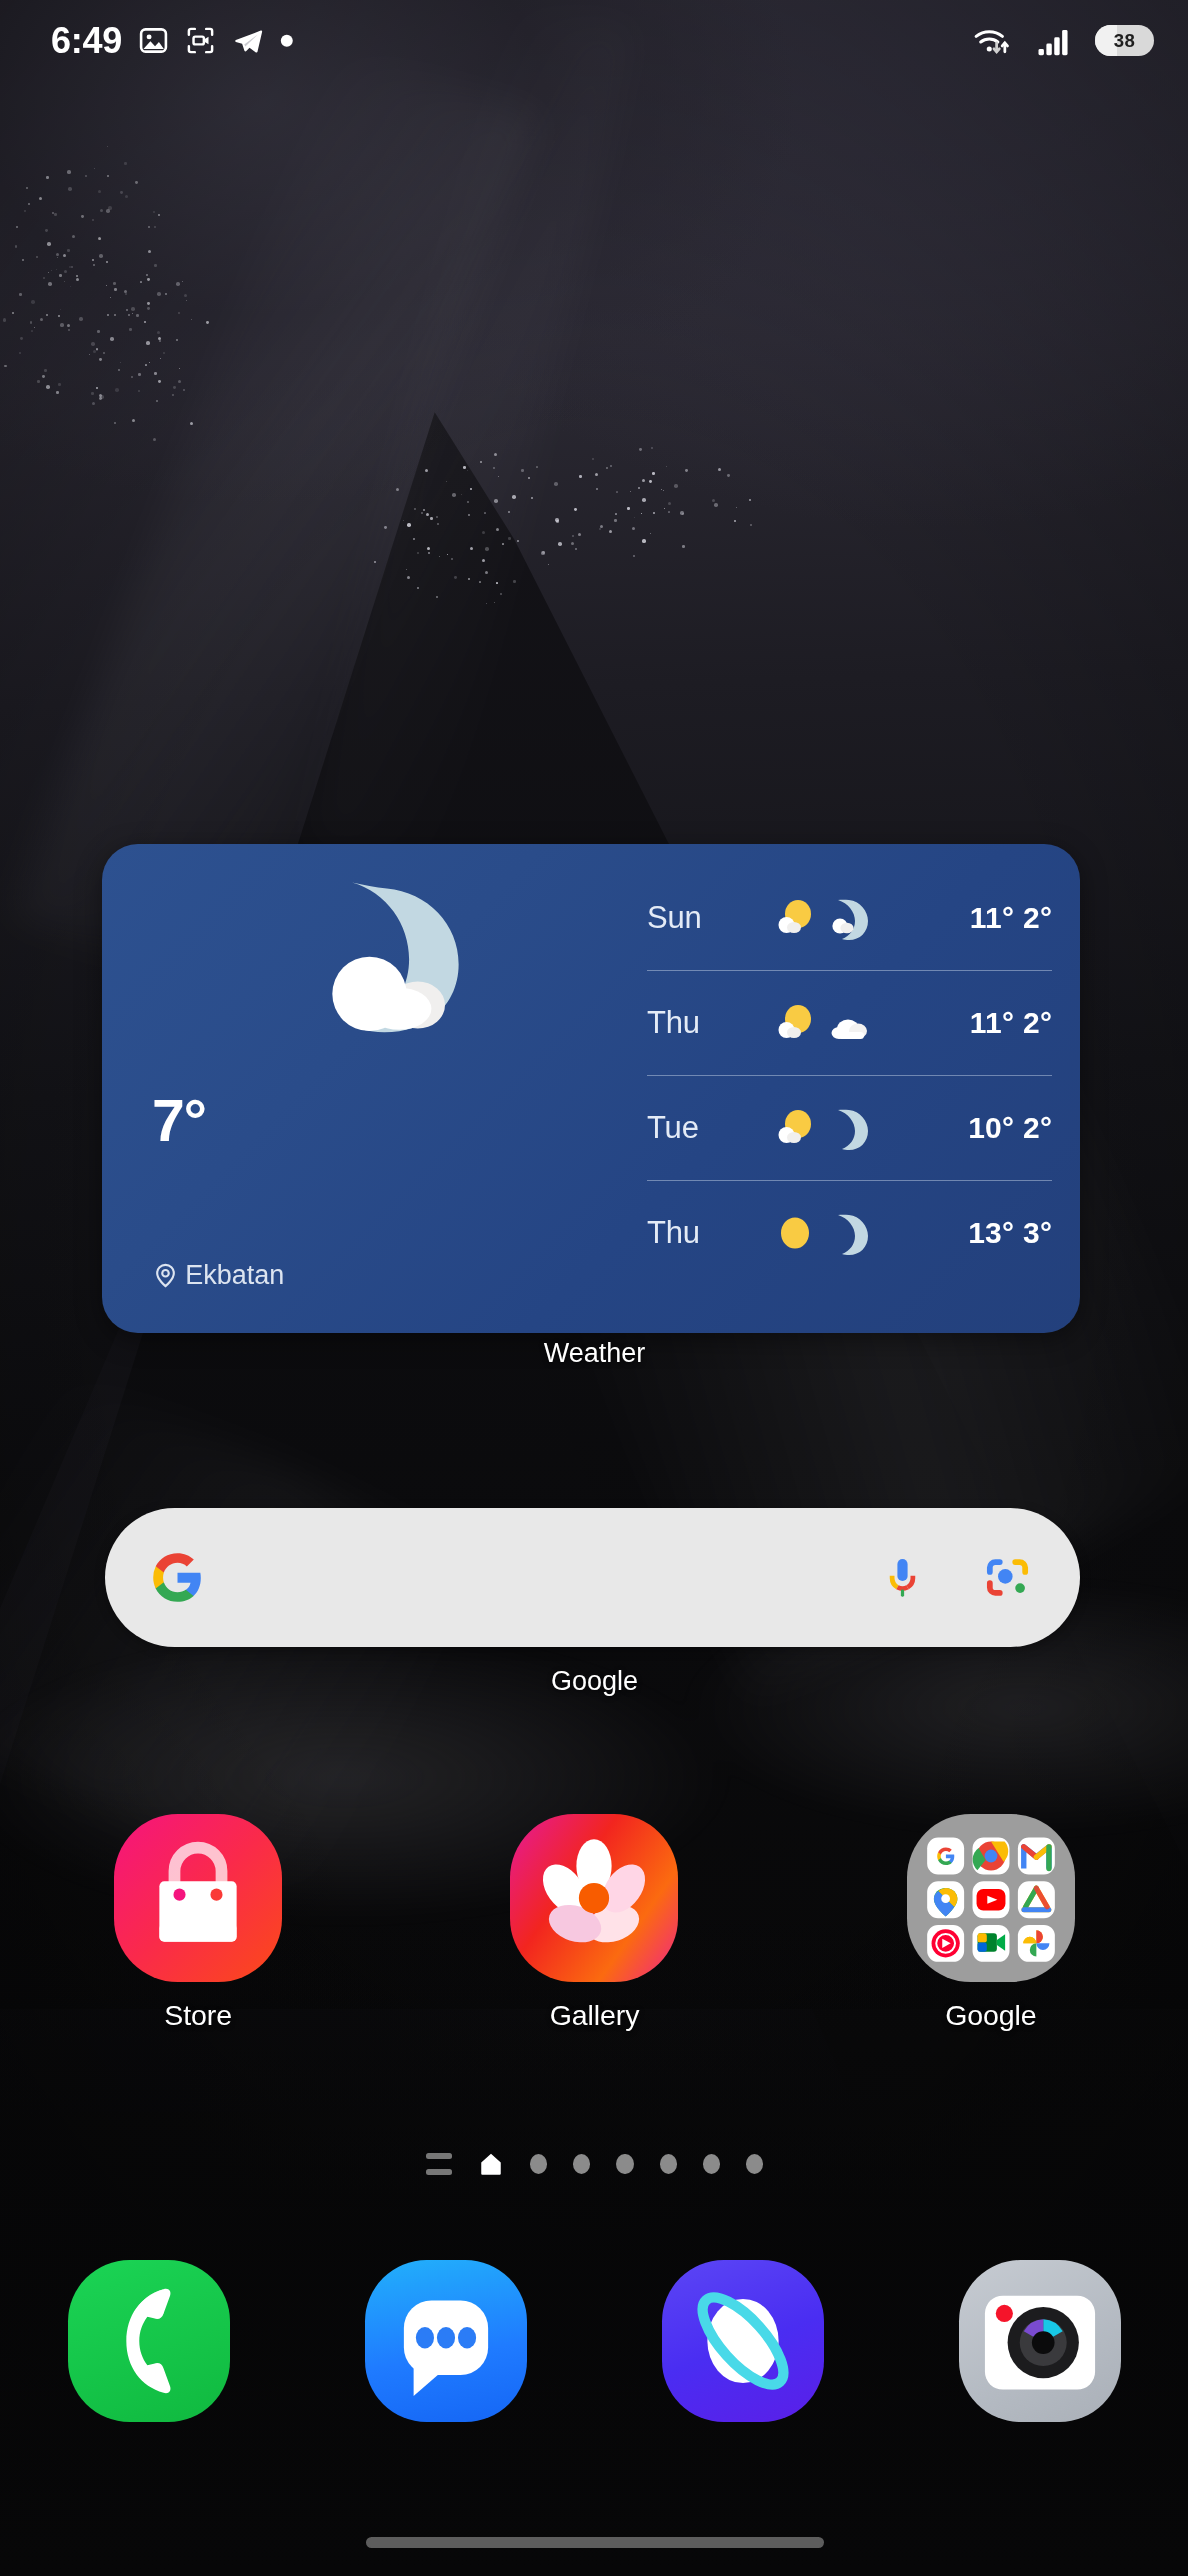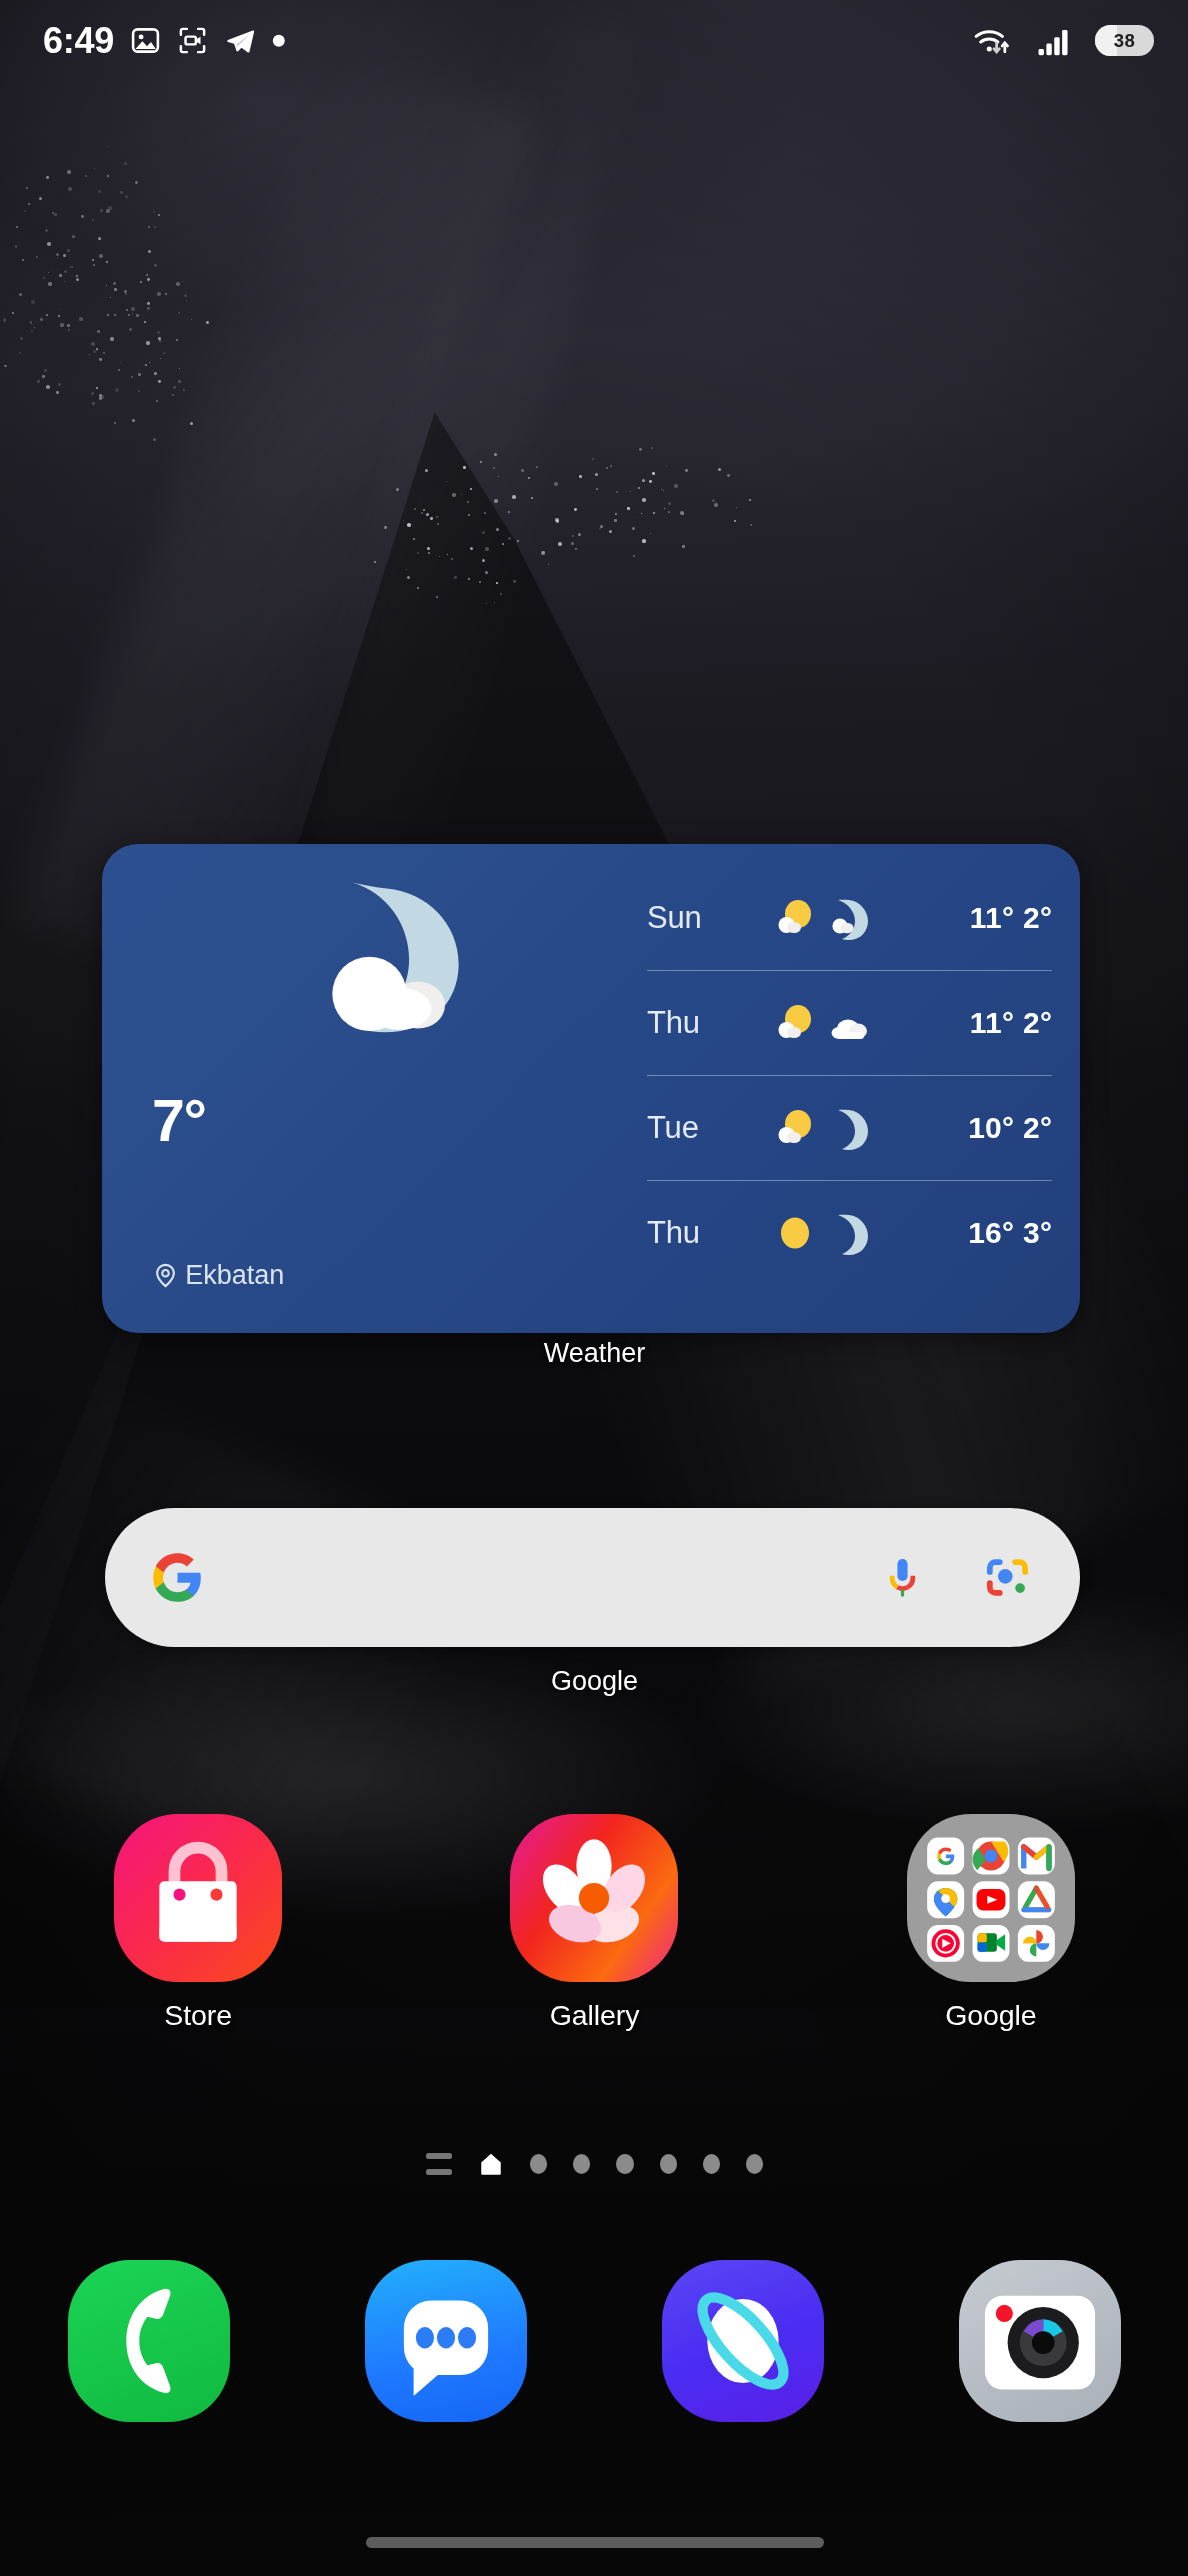--- a/index.html
+++ b/index.html
@@ -46,21 +46,21 @@
     background:radial-gradient(ellipse 557px 211px at 30% 50%, rgba(190,188,200,.14) 0%, rgba(190,188,200,0) 70%),
                radial-gradient(ellipse 495px 186px at 74% 42%, rgba(200,198,210,.12) 0%, rgba(200,198,210,0) 70%);
     filter:blur(7.4px);
   }
   .dust { position:absolute; border-radius:50%; background:#e9e9f2; }
   .vig { position:absolute; inset:0; background:radial-gradient(ellipse 100% 72% at 50% 46%, rgba(0,0,0,0) 40%, rgba(0,0,0,.55) 100%); }
   .fade-bot { position:absolute; left:0; right:0; bottom:0; height:681px;
     background:linear-gradient(180deg, rgba(6,6,7,0) 0%, rgba(6,6,7,.78) 52%, #070708 100%); }
 
   
-  #statusbar { position:absolute; left:8px; right:0; top:0; height:81px; display:flex;
+  #statusbar { position:absolute; left:16px; right:0; top:0; height:81px; display:flex;
     align-items:center; justify-content:space-between; padding:0 35px; z-index:30; }
   .sb-left { display:flex; align-items:center; gap:16px; }
   .sb-clock { color:#fff; font-size:36px; font-weight:700; letter-spacing:-0.3px; line-height:1; }
   .sb-right { display:flex; align-items:center; gap:23px; }
   .batt-pill { width:59px; height:31px; border-radius:16px; background:#d9d9d9; position:relative;
     display:flex; align-items:center; justify-content:center; overflow:hidden; }
   .batt-fill { position:absolute; left:0; top:0; bottom:0; width:38%; background:#f1f1f1; }
   .batt-num { position:relative; color:#1e1e1e; font-size:18.6px; font-weight:700; letter-spacing:0.3px; }
 
   
@@ -547,21 +547,21 @@
       <div class="fc-row">
         <div class="fc-day">Thu</div>
         <div class="fc-icons">
           <svg width="48" height="48" viewBox="0 0 48 48">
             <ellipse cx="24" cy="24" rx="14" ry="15.5" fill="#f9cb43"></ellipse>
           </svg>
           <svg width="48" height="48" viewBox="0 0 48 48">
             <path d="M36 6 c-10 3 -17 12 -17 21 0 8 5 15 13 18 -2 .7 -4.5 1 -7 1 C14 46 6 38 6 27 C6 17 14 7 25 6 c4 -.4 8 -.4 11 0 Z" transform="translate(48,0) scale(-1,1)" fill="#c2d8e2"></path>
           </svg>
         </div>
-        <div class="fc-temps">16° 3°</div>
+        <div class="fc-temps">13° 3°</div>
       </div>
     </div>
 </div>
 <div class="ww-label">Weather</div>
 
 <div id="search-widget">
   <div class="sb-pill">
     <svg width="53" height="53" viewBox="0 0 48 48">
       <path fill="#4285F4" d="M45.1 24.5c0-1.6-.14-3.2-.43-4.7H24v8.9h11.8c-.5 2.7-2.05 5.1-4.4 6.6v5.5h7.1c4.2-3.85 6.6-9.5 6.6-16.3z"></path>
       <path fill="#34A853" d="M24 46c5.95 0 10.95-1.95 14.6-5.3l-7.1-5.5c-1.97 1.32-4.5 2.1-7.5 2.1-5.76 0-10.64-3.88-12.39-9.1H4.25v5.7C7.88 41.2 15.36 46 24 46z"></path>

